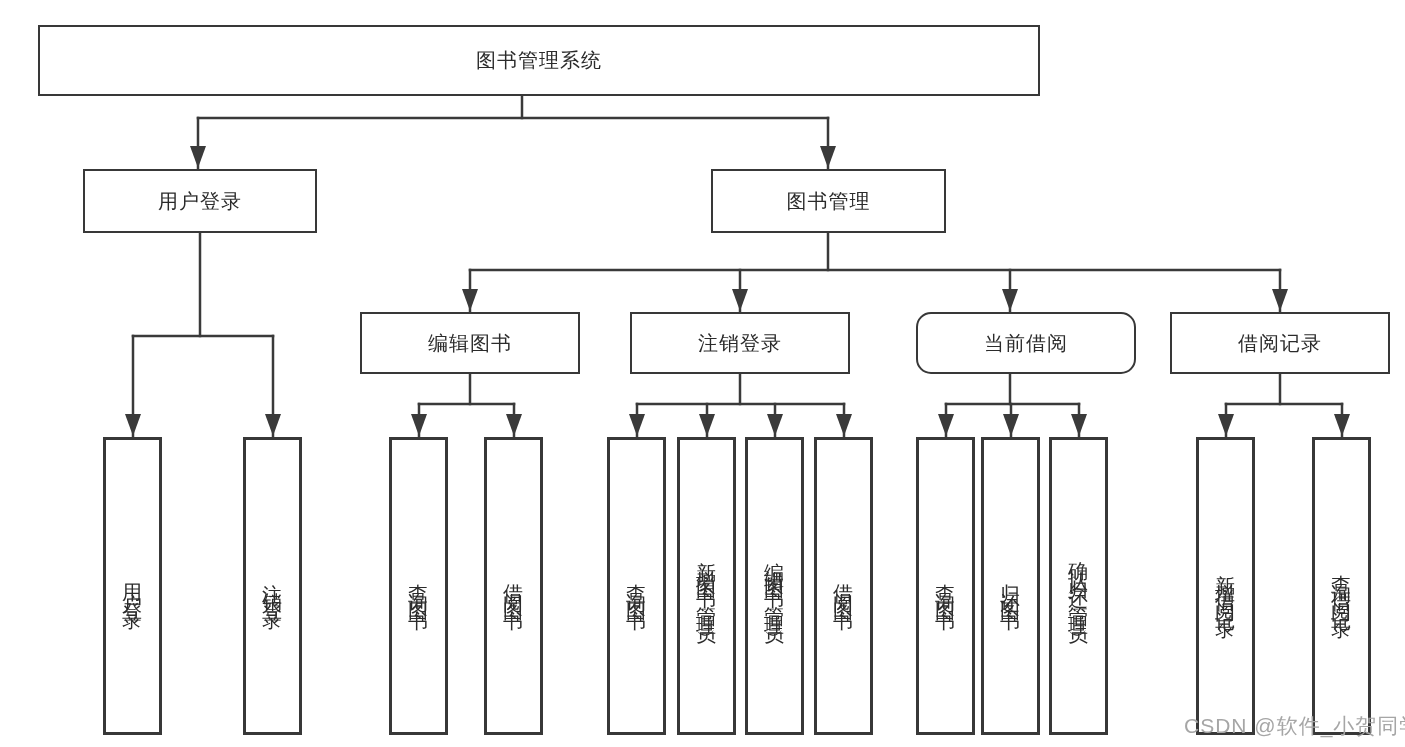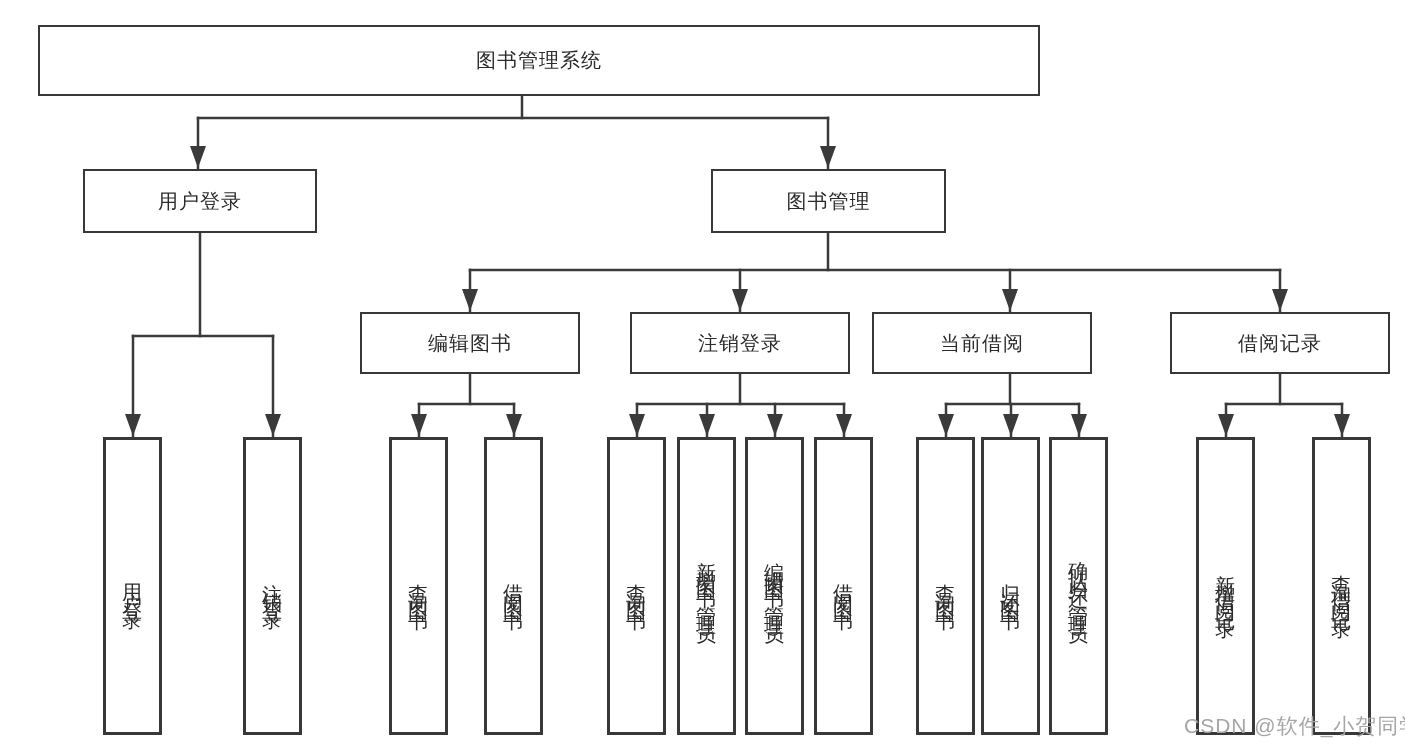--- a/index.html
+++ b/index.html
@@ -92,21 +92,21 @@
   <div class="box box-h lvl2" style="left:711px;width:235px;text-align:right;">
     <span>图书管理</span>
   </div>
 
   <div class="box box-h lvl3" style="left:360px;">
     <span>编辑图书</span>
   </div>
   <div class="box box-h lvl3" style="left:630px;">
     <span>注销登录</span>
   </div>
-  <div class="box box-h lvl3" style="left:872px;">
+  <div class="box box-h lvl3" style="left:916px;border-radius:15px;">
     <span>当前借阅</span>
   </div>
   <div class="box box-h lvl3" style="left:1170px;text-align:right;">
     <span>借阅记录</span>
   </div>
 
   <div class="box box-v" style="left:103px;">
     <span>用户登录</span>
   </div>
   <div class="box box-v" style="left:243px;">

